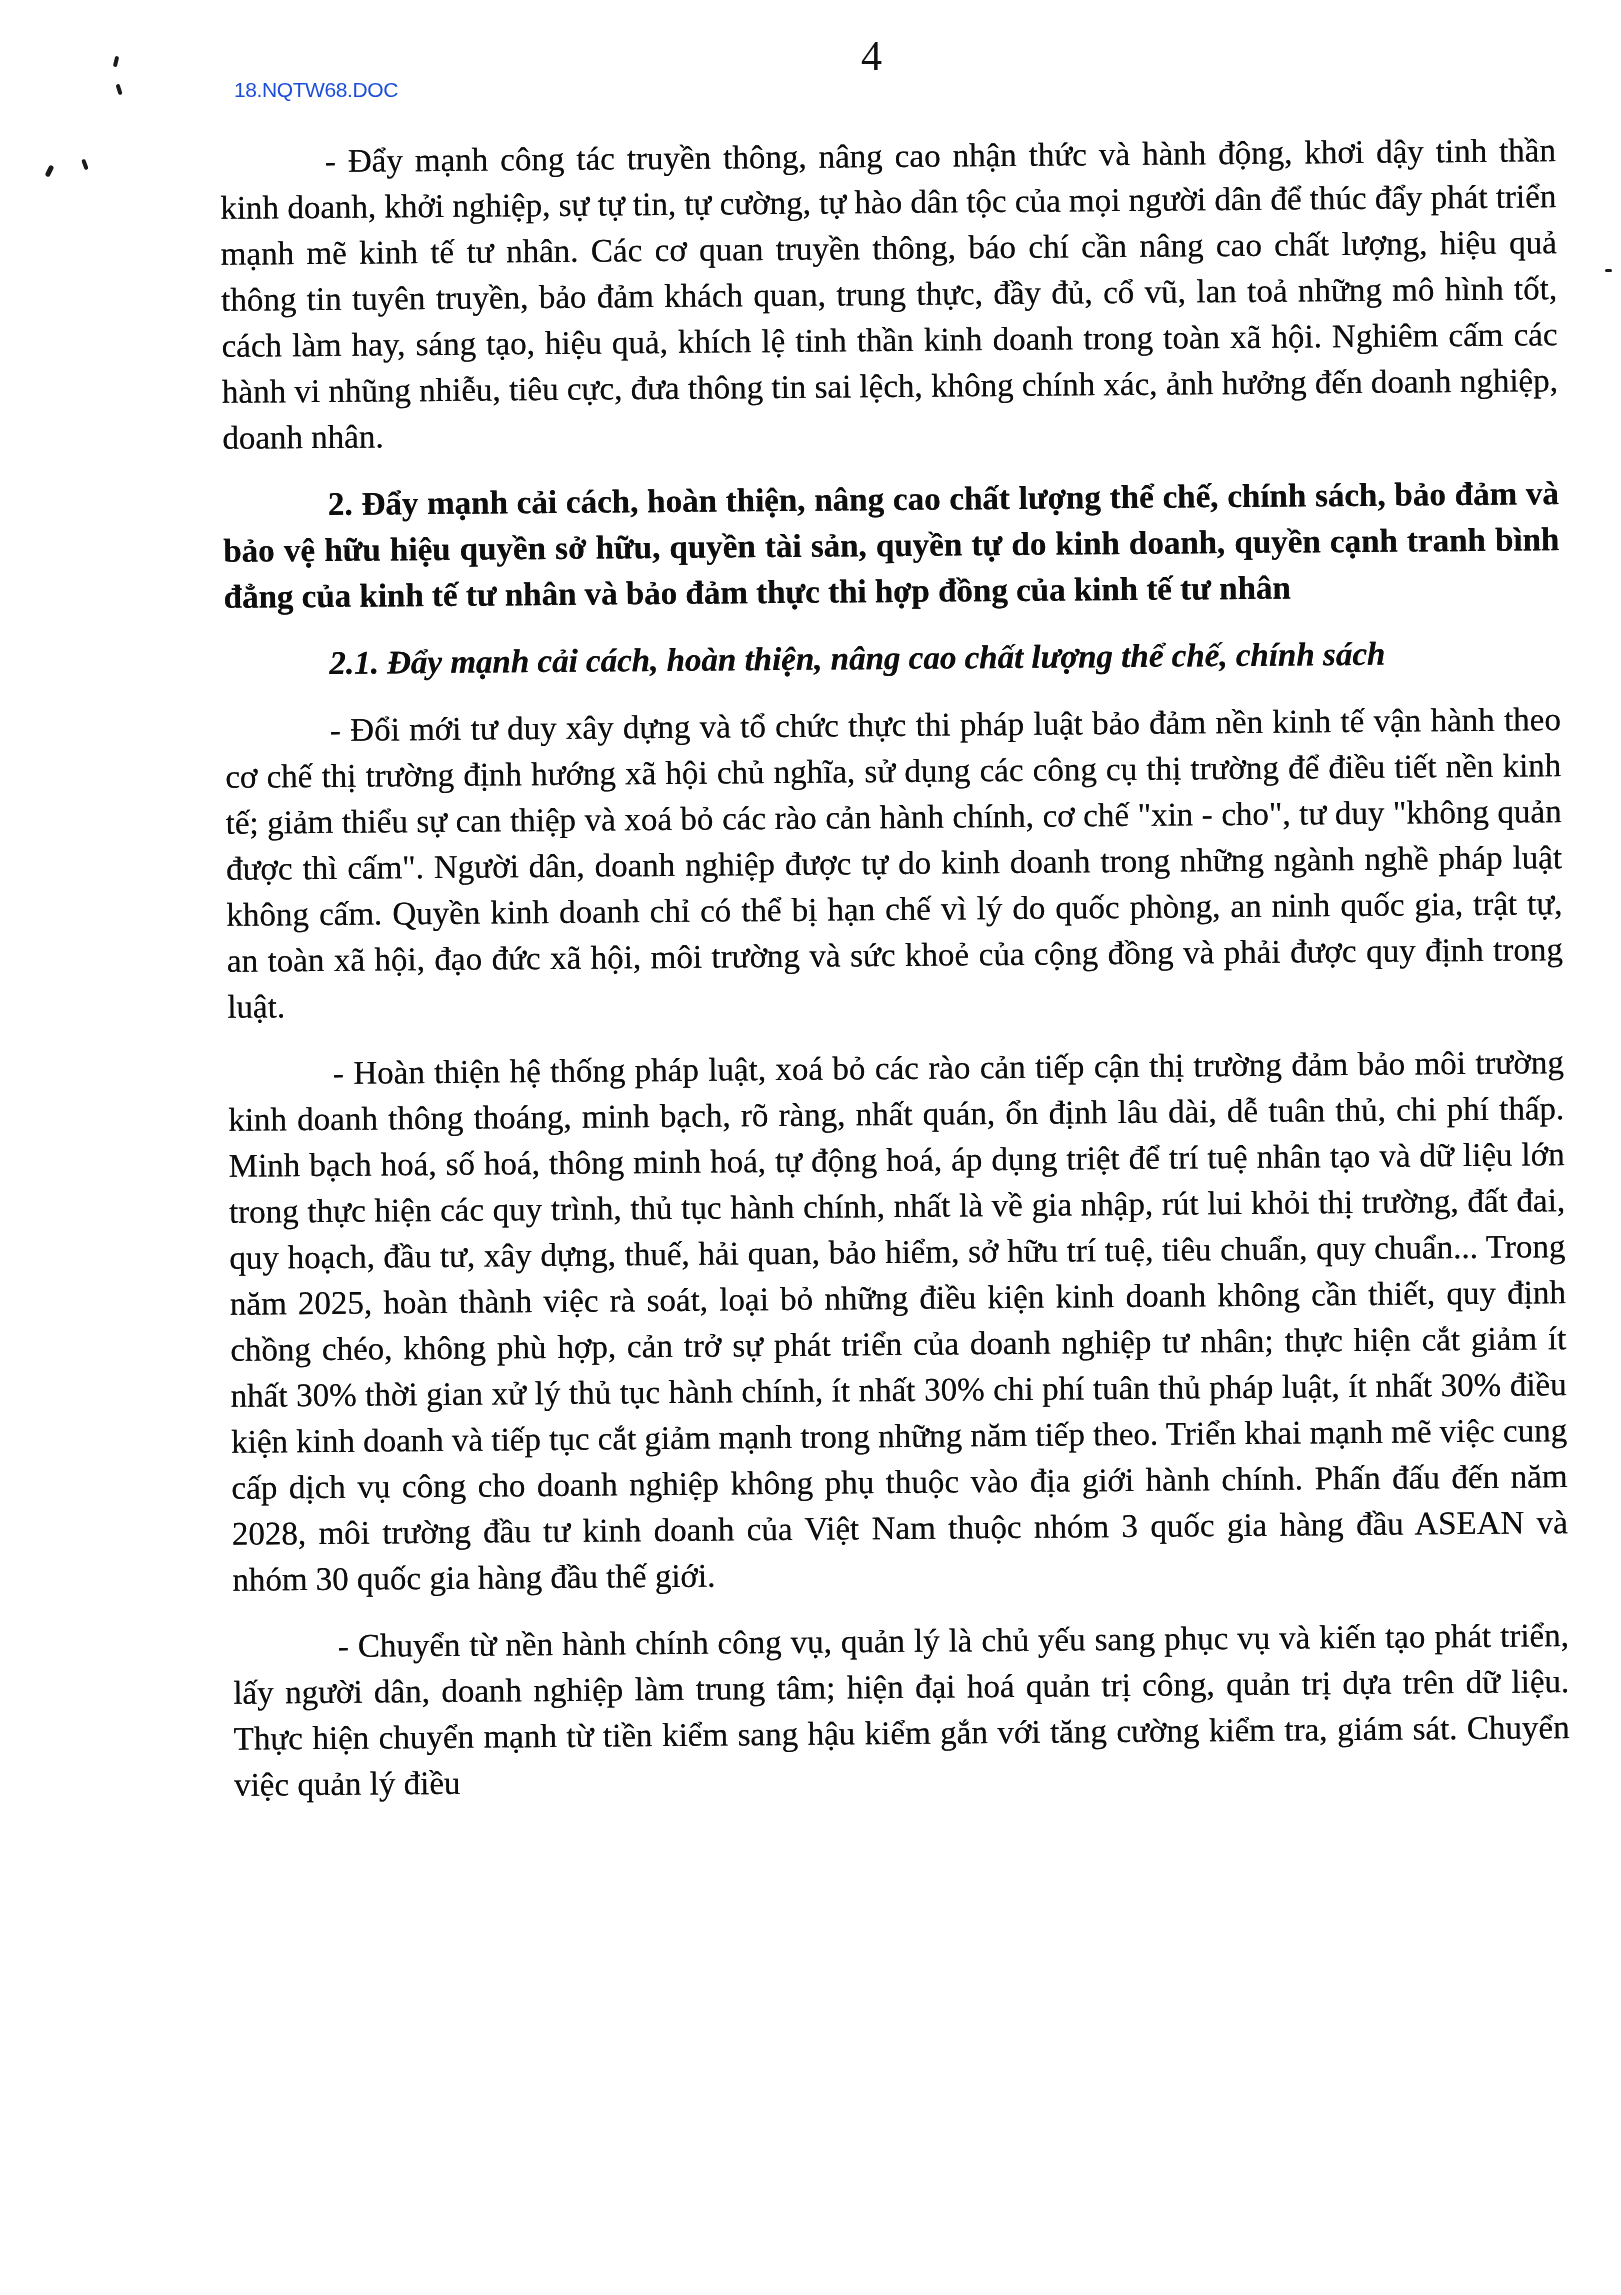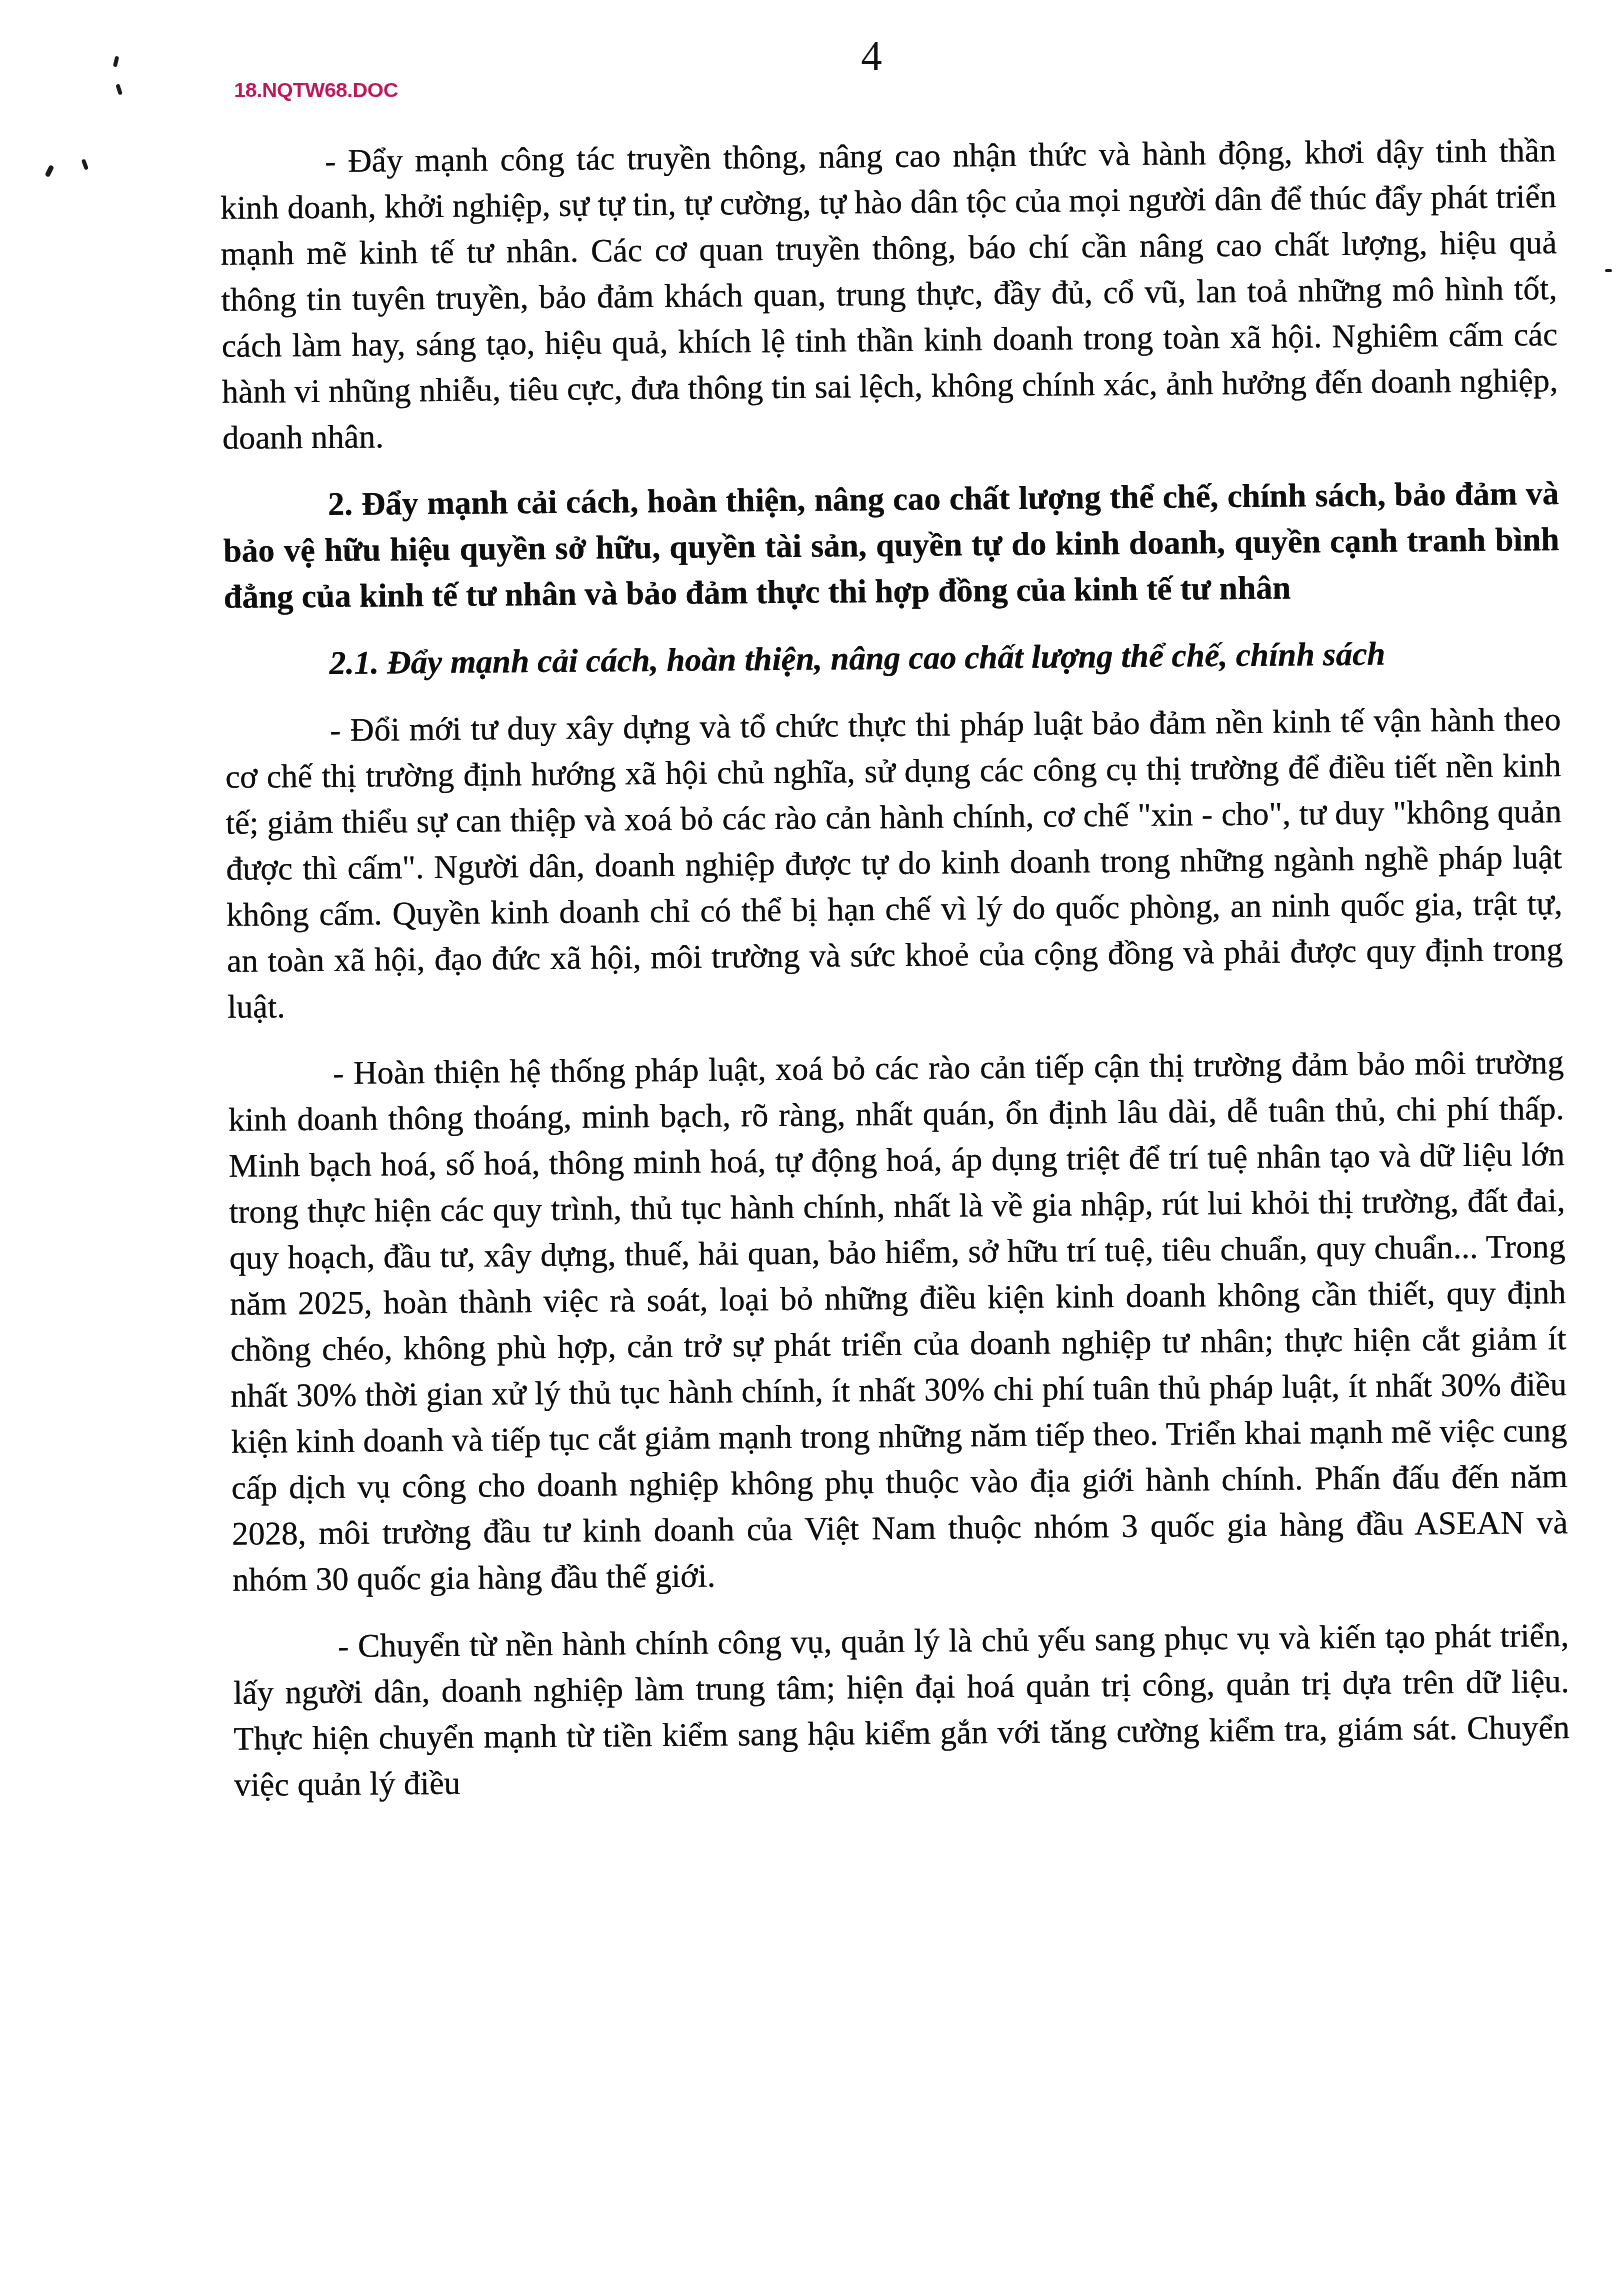--- a/index.html
+++ b/index.html
@@ -7,22 +7,22 @@
     position:relative;
     width:1621px;height:2295px;
     background:#ffffff;
     overflow:hidden;
     font-family:"Liberation Serif","DejaVu Serif",serif;
     color:#0e0e0e;
   }
   .doc-header{
     position:absolute;left:234px;top:78px;
     font-family:"Liberation Sans","DejaVu Sans",sans-serif;
-    font-weight:bold;font-size:21px;letter-spacing:-0.4px;
-    color:#be185d;
+    font-weight:normal;font-size:21px;letter-spacing:-0.4px;
+    color:#1d4ed8;
     text-align:right;
   }
   .page-num{
     position:absolute;left:861px;top:32px;
     font-size:42px;color:#111;
   }
   .content{
     position:absolute;left:227px;top:133px;width:1336px;
     transform:rotate(-0.5deg);
     transform-origin:50% 50%;

